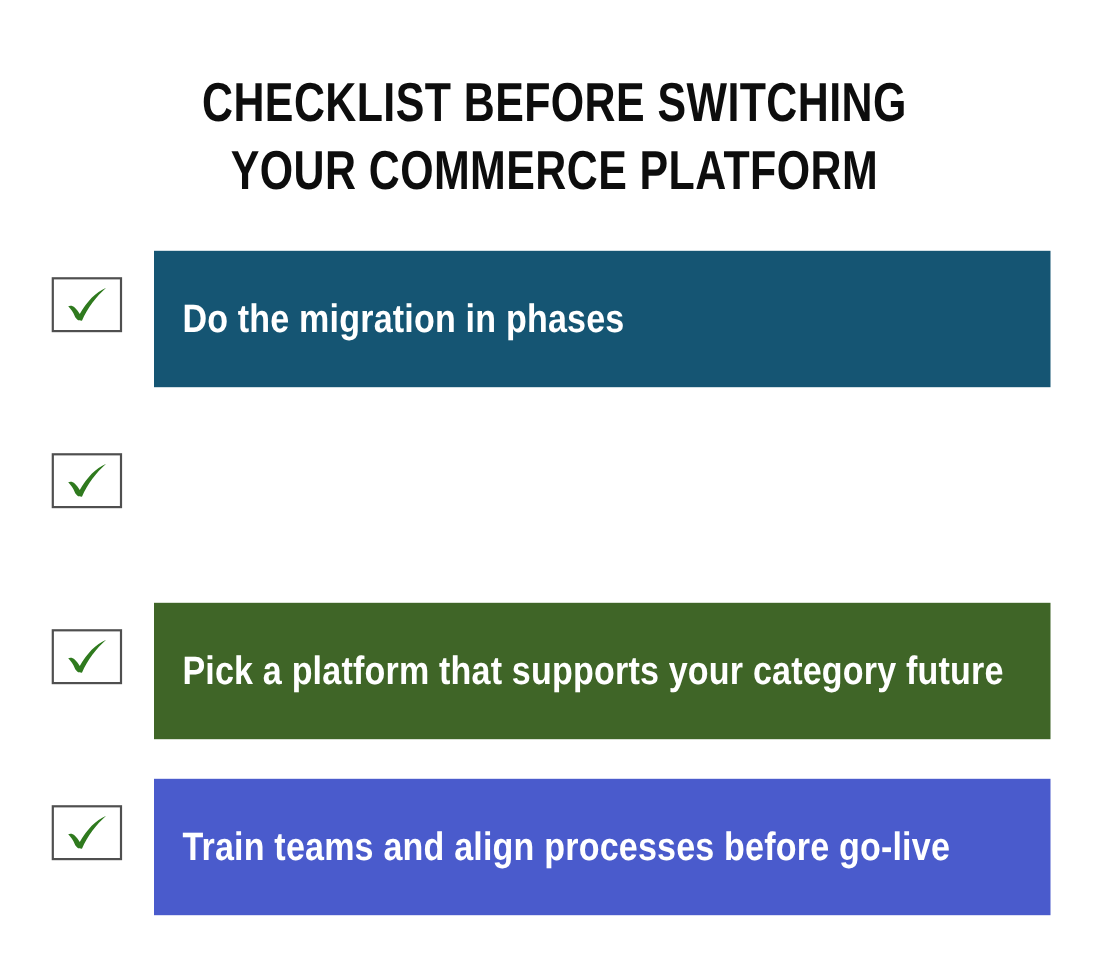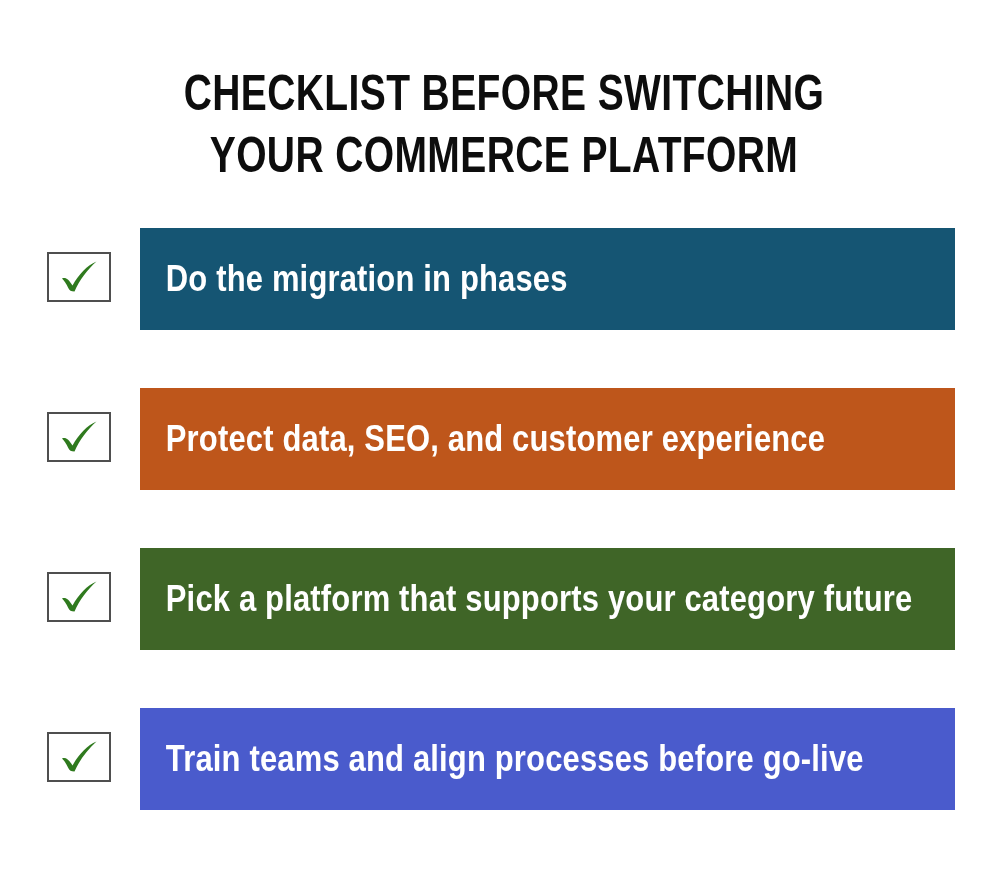--- a/index.html
+++ b/index.html
@@ -73,21 +73,21 @@
     width: 40px;
     height: 34px;
   }
 
   
   .bar {
     position: absolute;
     left: 140px;
     top: 0;
     width: 815px;
-    height: 102px;
+    height: 124px;
     display: flex;
     align-items: center;
   }
   .bar-text {
     color: #ffffff;
     font-family: "Liberation Sans Narrow", "Liberation Sans", "DejaVu Sans Condensed", sans-serif;
     font-weight: 700;
     font-size: 36px;
     line-height: 40px;
     letter-spacing: 0.2px;
@@ -117,23 +117,20 @@
       <span class="bar-text">Do the migration in phases</span>
     </div>
   </div>
 
   <div class="row row-2">
     <div class="checkbox">
       <svg viewBox="0 0 40 34" aria-hidden="true">
         <path d="M3 18.5 C6.5 17 9.5 19 13.5 25.5 C20 14 28 5.5 37.5 1.5 C28.5 9.5 20.5 20 15.5 31.5 C12 31.5 10.5 30.5 9 27.5 C7.5 24 5.5 21 3 18.5 Z" fill="#2f7a1e"></path>
       </svg>
     </div>
-    <div class="bar" style="background:#be561b">
-      <span class="bar-text">Protect data, SEO, and customer experience</span>
-    </div>
   </div>
 
   <div class="row row-3">
     <div class="checkbox">
       <svg viewBox="0 0 40 34" aria-hidden="true">
         <path d="M3 18.5 C6.5 17 9.5 19 13.5 25.5 C20 14 28 5.5 37.5 1.5 C28.5 9.5 20.5 20 15.5 31.5 C12 31.5 10.5 30.5 9 27.5 C7.5 24 5.5 21 3 18.5 Z" fill="#2f7a1e"></path>
       </svg>
     </div>
     <div class="bar" style="background:#3f6527">
       <span class="bar-text">Pick a platform that supports your category future</span>

